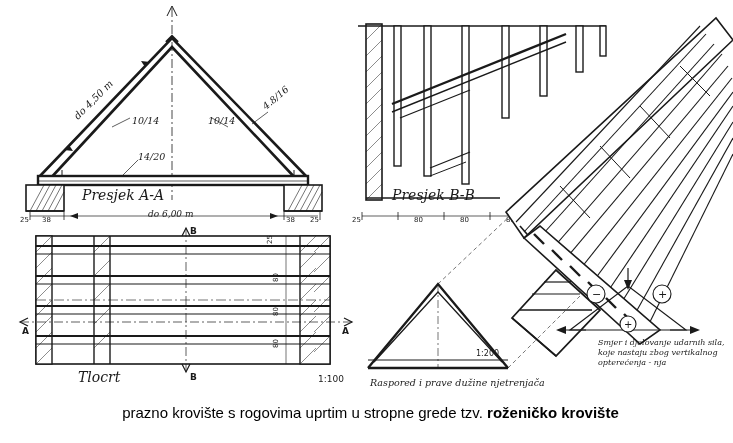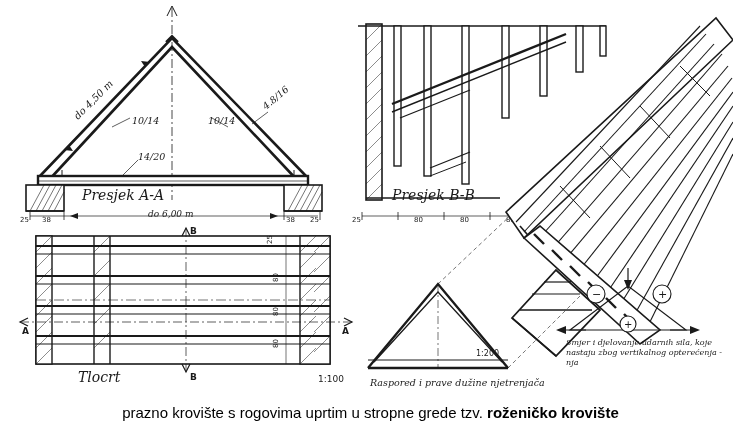--- a/index.html
+++ b/index.html
@@ -332,21 +332,21 @@
         <path d="M690 326 L700 330 L690 334 Z" fill="#1a1a1a"></path>
 
         <circle cx="596" cy="294" r="9" fill="#ffffff" stroke="#1a1a1a" stroke-width="1.1"></circle>
         <text class="tiny" x="592" y="298" font-size="11">−</text>
         <circle cx="662" cy="294" r="9" fill="#ffffff" stroke="#1a1a1a" stroke-width="1.1"></circle>
         <text class="tiny" x="658" y="298" font-size="11">+</text>
         <circle cx="628" cy="324" r="8" fill="#ffffff" stroke="#1a1a1a" stroke-width="1.1"></circle>
         <text class="tiny" x="624" y="328" font-size="10">+</text>
 
         <foreignObject x="566" y="338" width="166" height="56">
-          <div xmlns="http://www.w3.org/1999/xhtml" style="font-family:'DejaVu Serif',serif;font-style:italic;font-size:8px;line-height:10px;color:#1a1a1a;">Smjer i djelovanje udarnih sila, koje nastaju zbog vertikalnog opterećenja - nja</div>
+          <div xmlns="http://www.w3.org/1999/xhtml" style="font-family:'DejaVu Serif',serif;font-style:italic;font-size:8px;line-height:10px;color:#1a1a1a;margin-left:32px;">Smjer i djelovanje udarnih sila, koje nastaju zbog vertikalnog opterećenja - nja</div>
         </foreignObject>
       </g>
 
     </svg>
   </div>
 
   <div id="caption">
     <span>prazno krovište s rogovima uprtim u stropne grede tzv. </span><span class="strong">roženičko krovište</span>
   </div>
 

